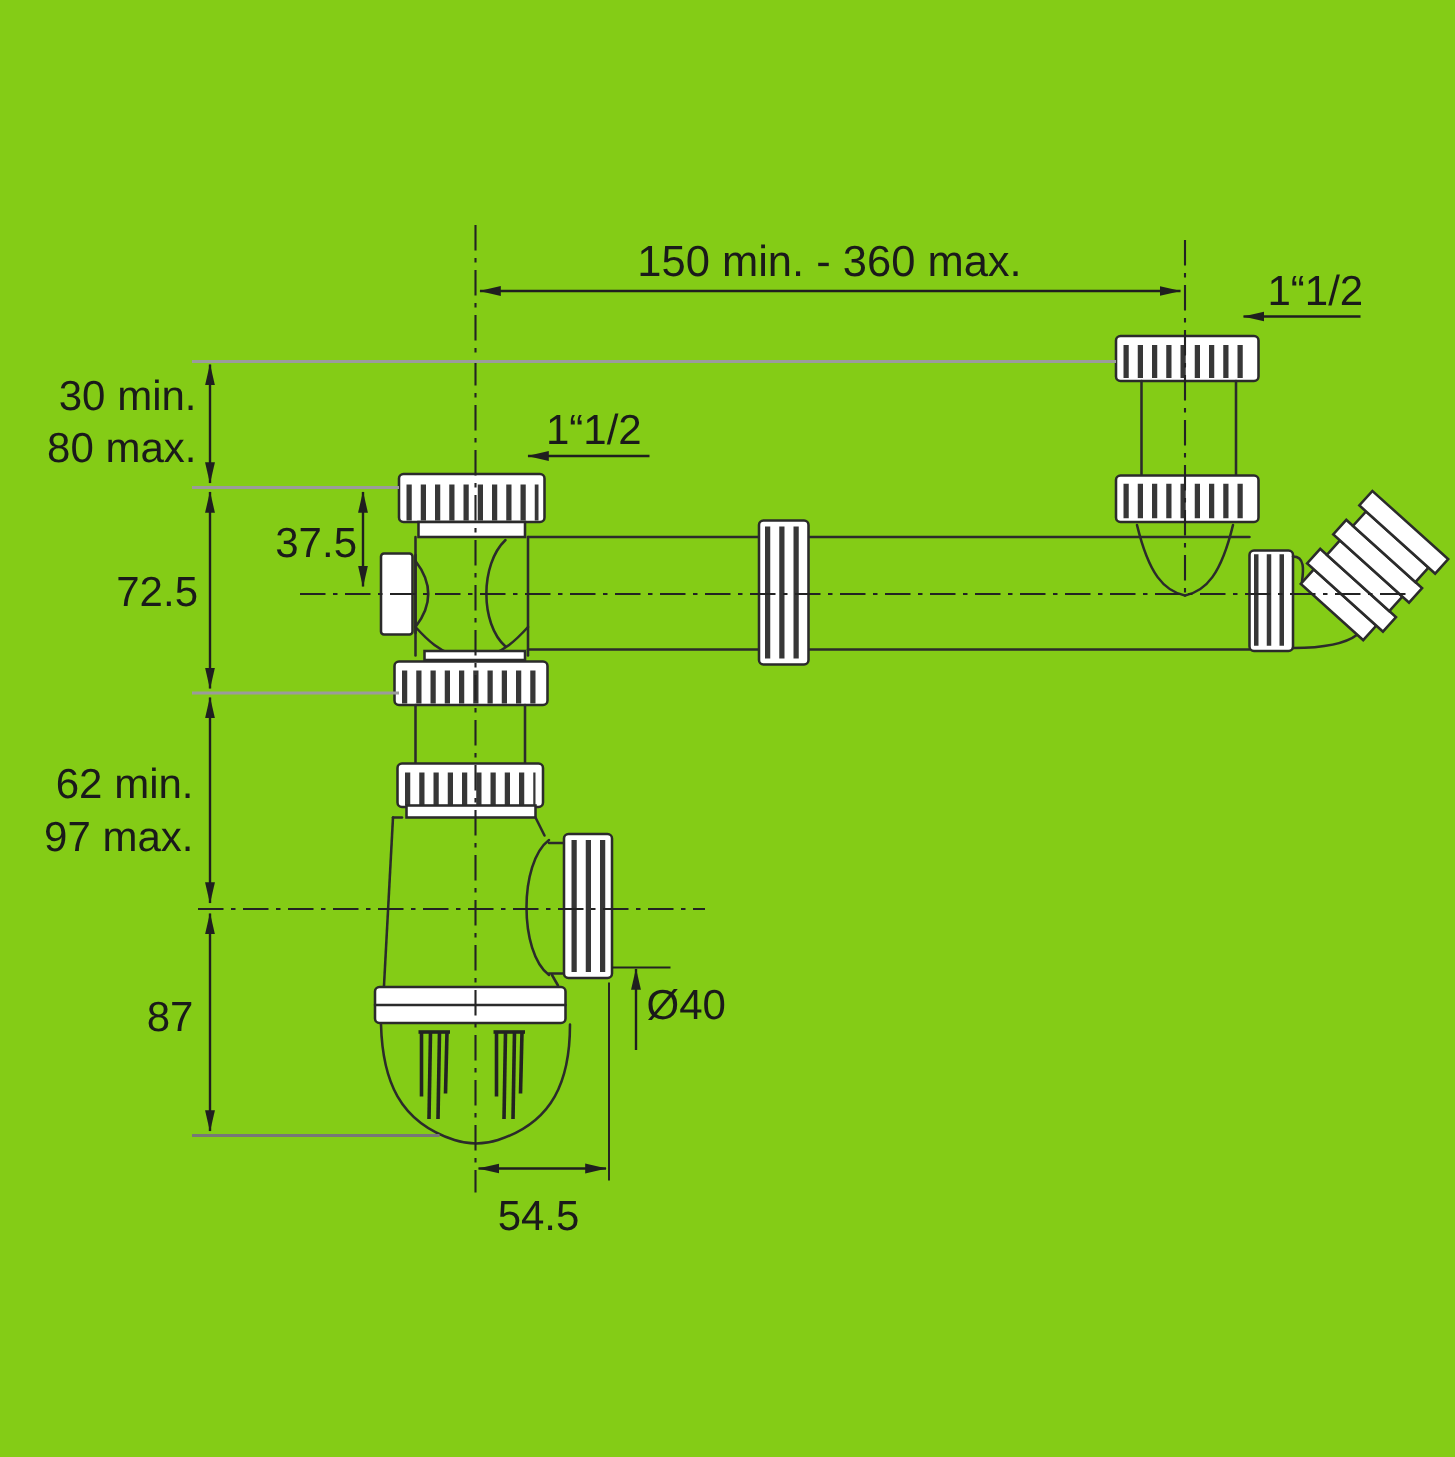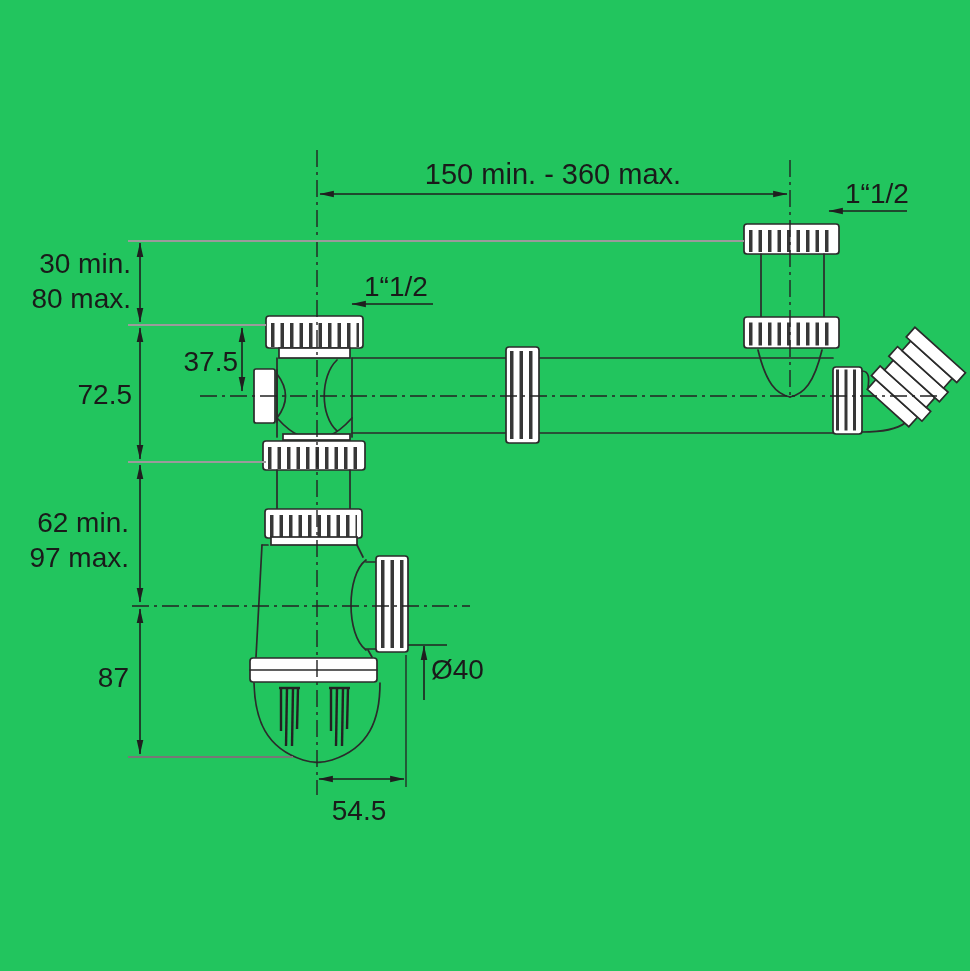--- a/index.html
+++ b/index.html
@@ -1,16 +1,16 @@
 <!DOCTYPE html>
 <html><head>
 <meta charset="utf-8">
 <style>
   html,body{margin:0;padding:0;background:#ffffff;}
-  .stage{width:970px;height:971px;background:#22c55e;position:relative;font-family:"Liberation Sans",sans-serif;}
+  .stage{width:970px;height:971px;background:#84cc16;position:relative;font-family:"Liberation Sans",sans-serif;}
   svg{display:block;}
   .ol{stroke:#2b2b2b;stroke-width:1.7;fill:none;stroke-linecap:round;}
   .olw{stroke:#2b2b2b;stroke-width:1.7;fill:#ffffff;}
   .knurl{stroke:#1c1c1c;opacity:.88;}
   .datum{stroke:#9b9b9b;stroke-width:2;fill:none;}
   .datum2{stroke:#777777;stroke-width:2;fill:none;}
   .ext{stroke:#222222;stroke-width:1.3;fill:none;}
   .cl{stroke:#232323;stroke-width:1.4;fill:none;stroke-dasharray:17 5 3 5;}
   .dim{stroke:#1f1f1f;stroke-width:1.6;fill:none;}
   .lbl{fill:#1a1a1a;font-size:28px;font-family:"Liberation Sans",sans-serif;}

